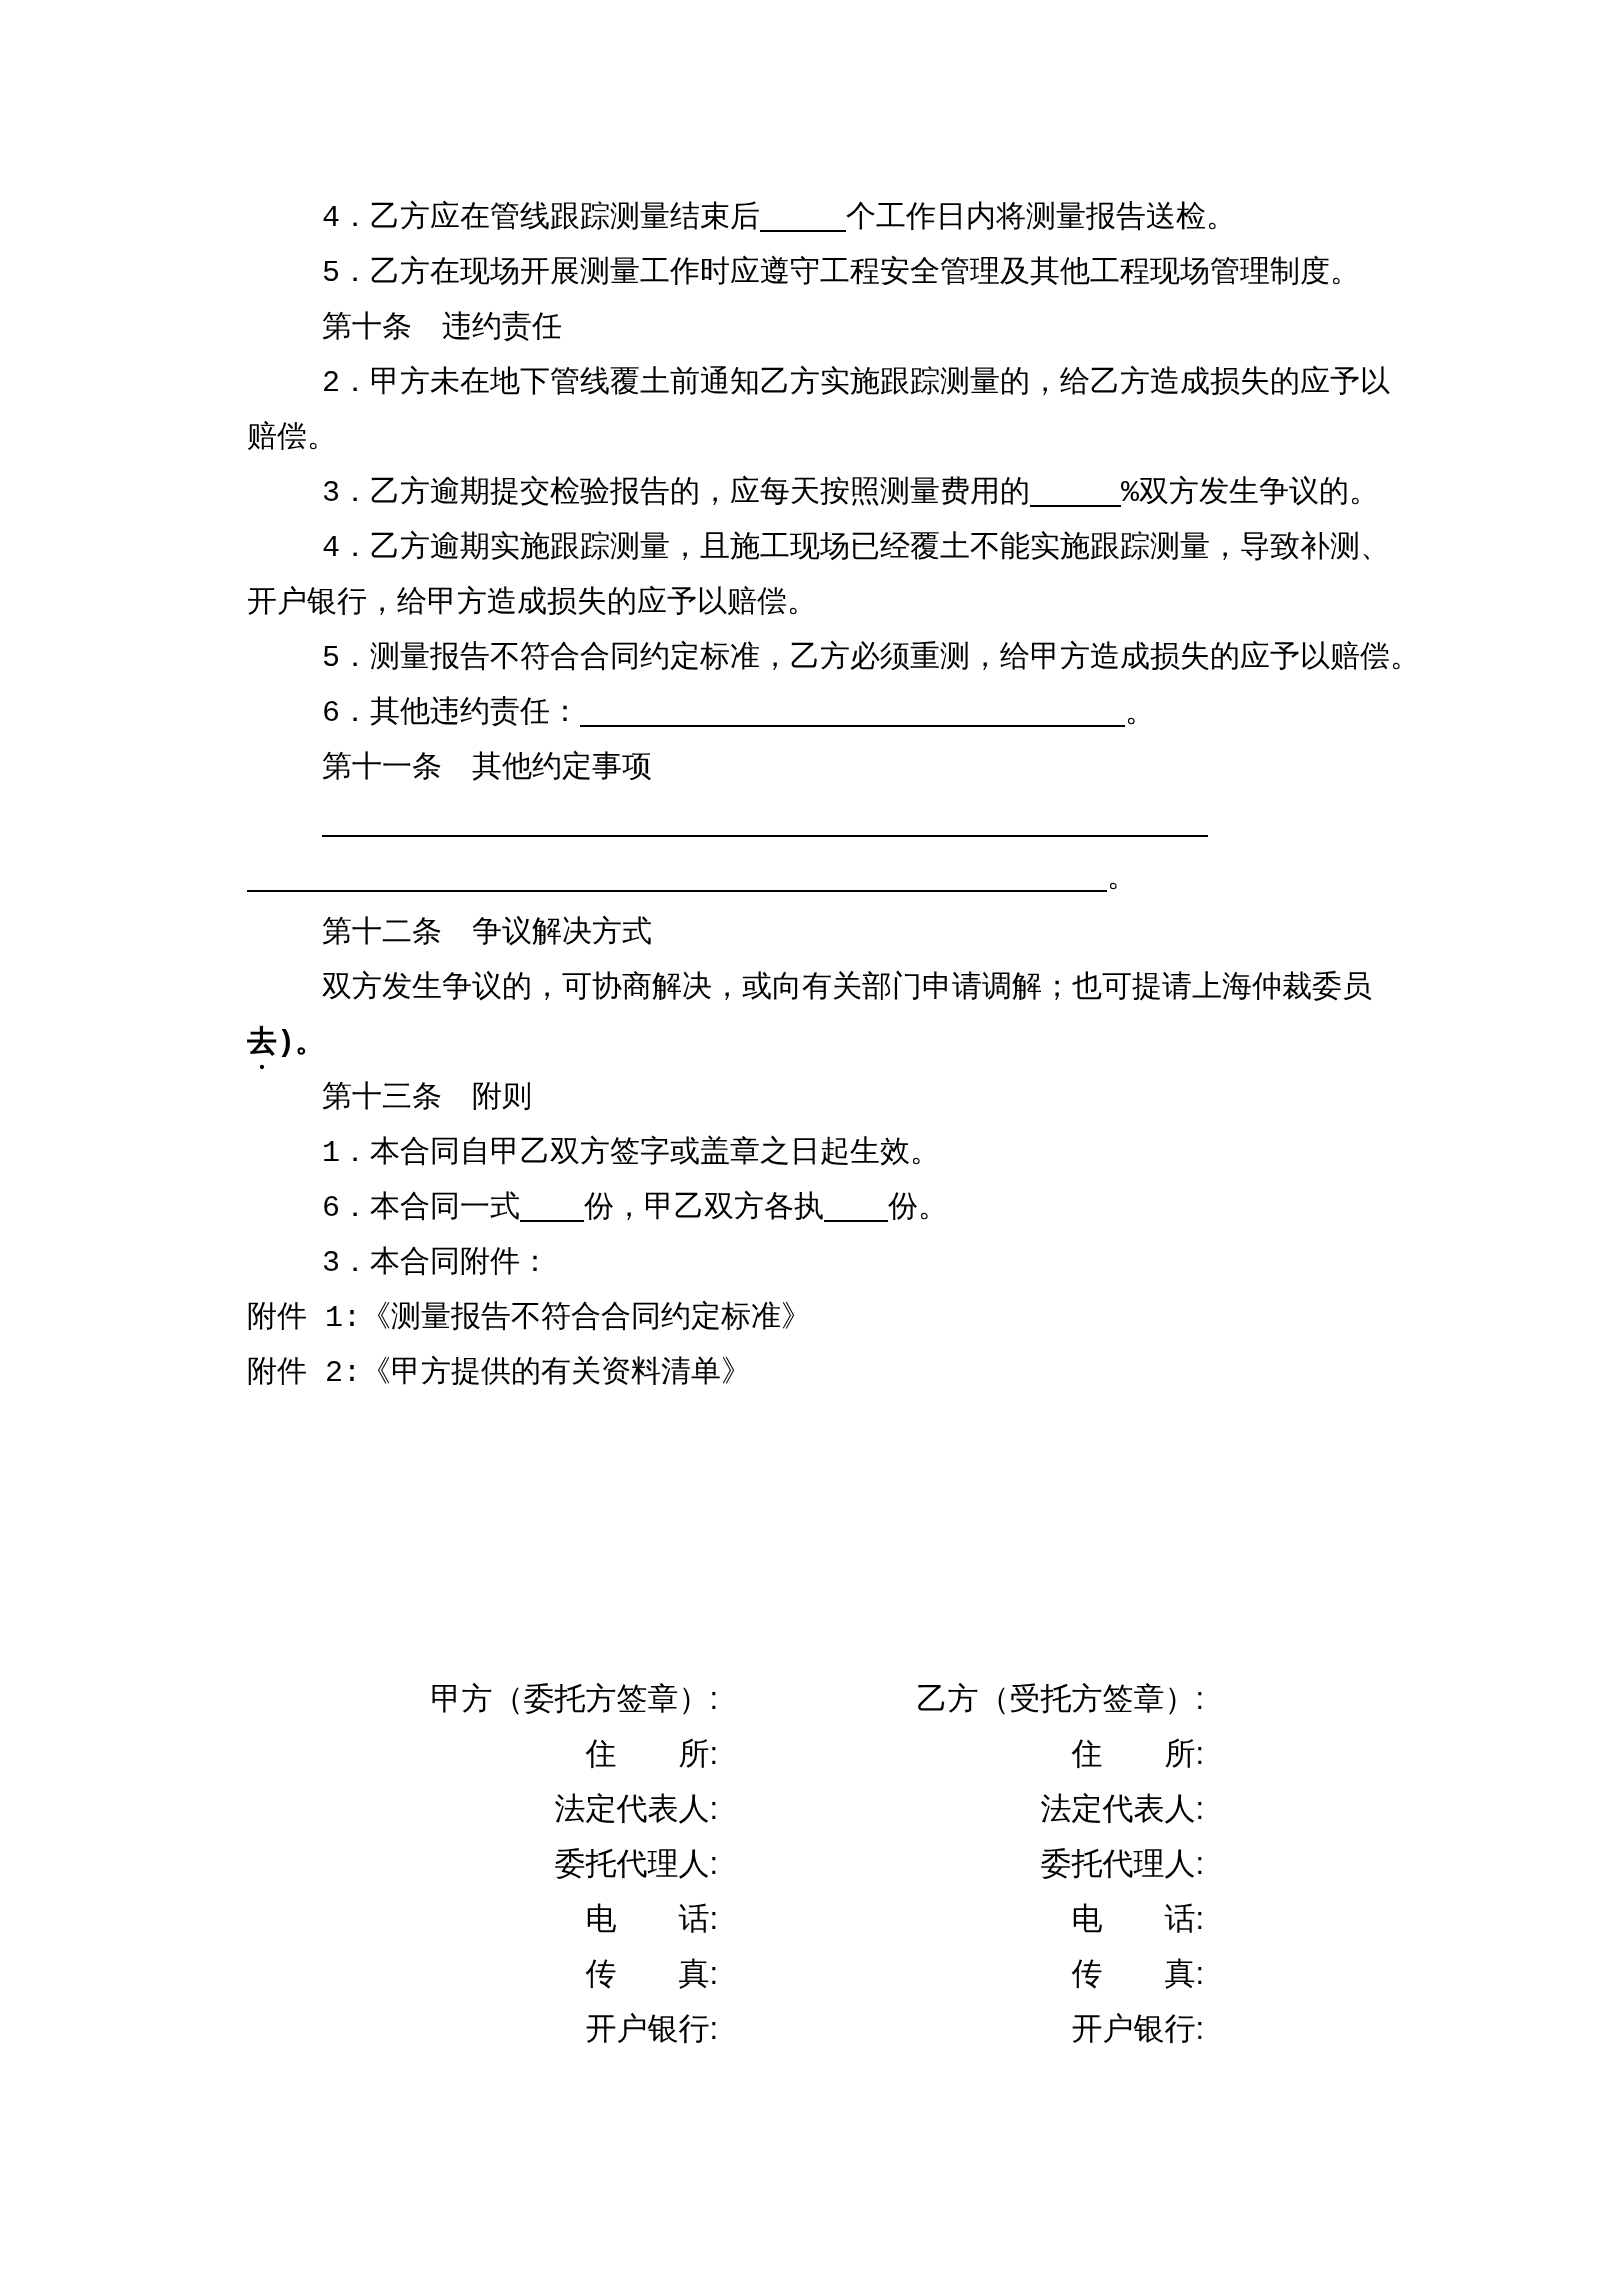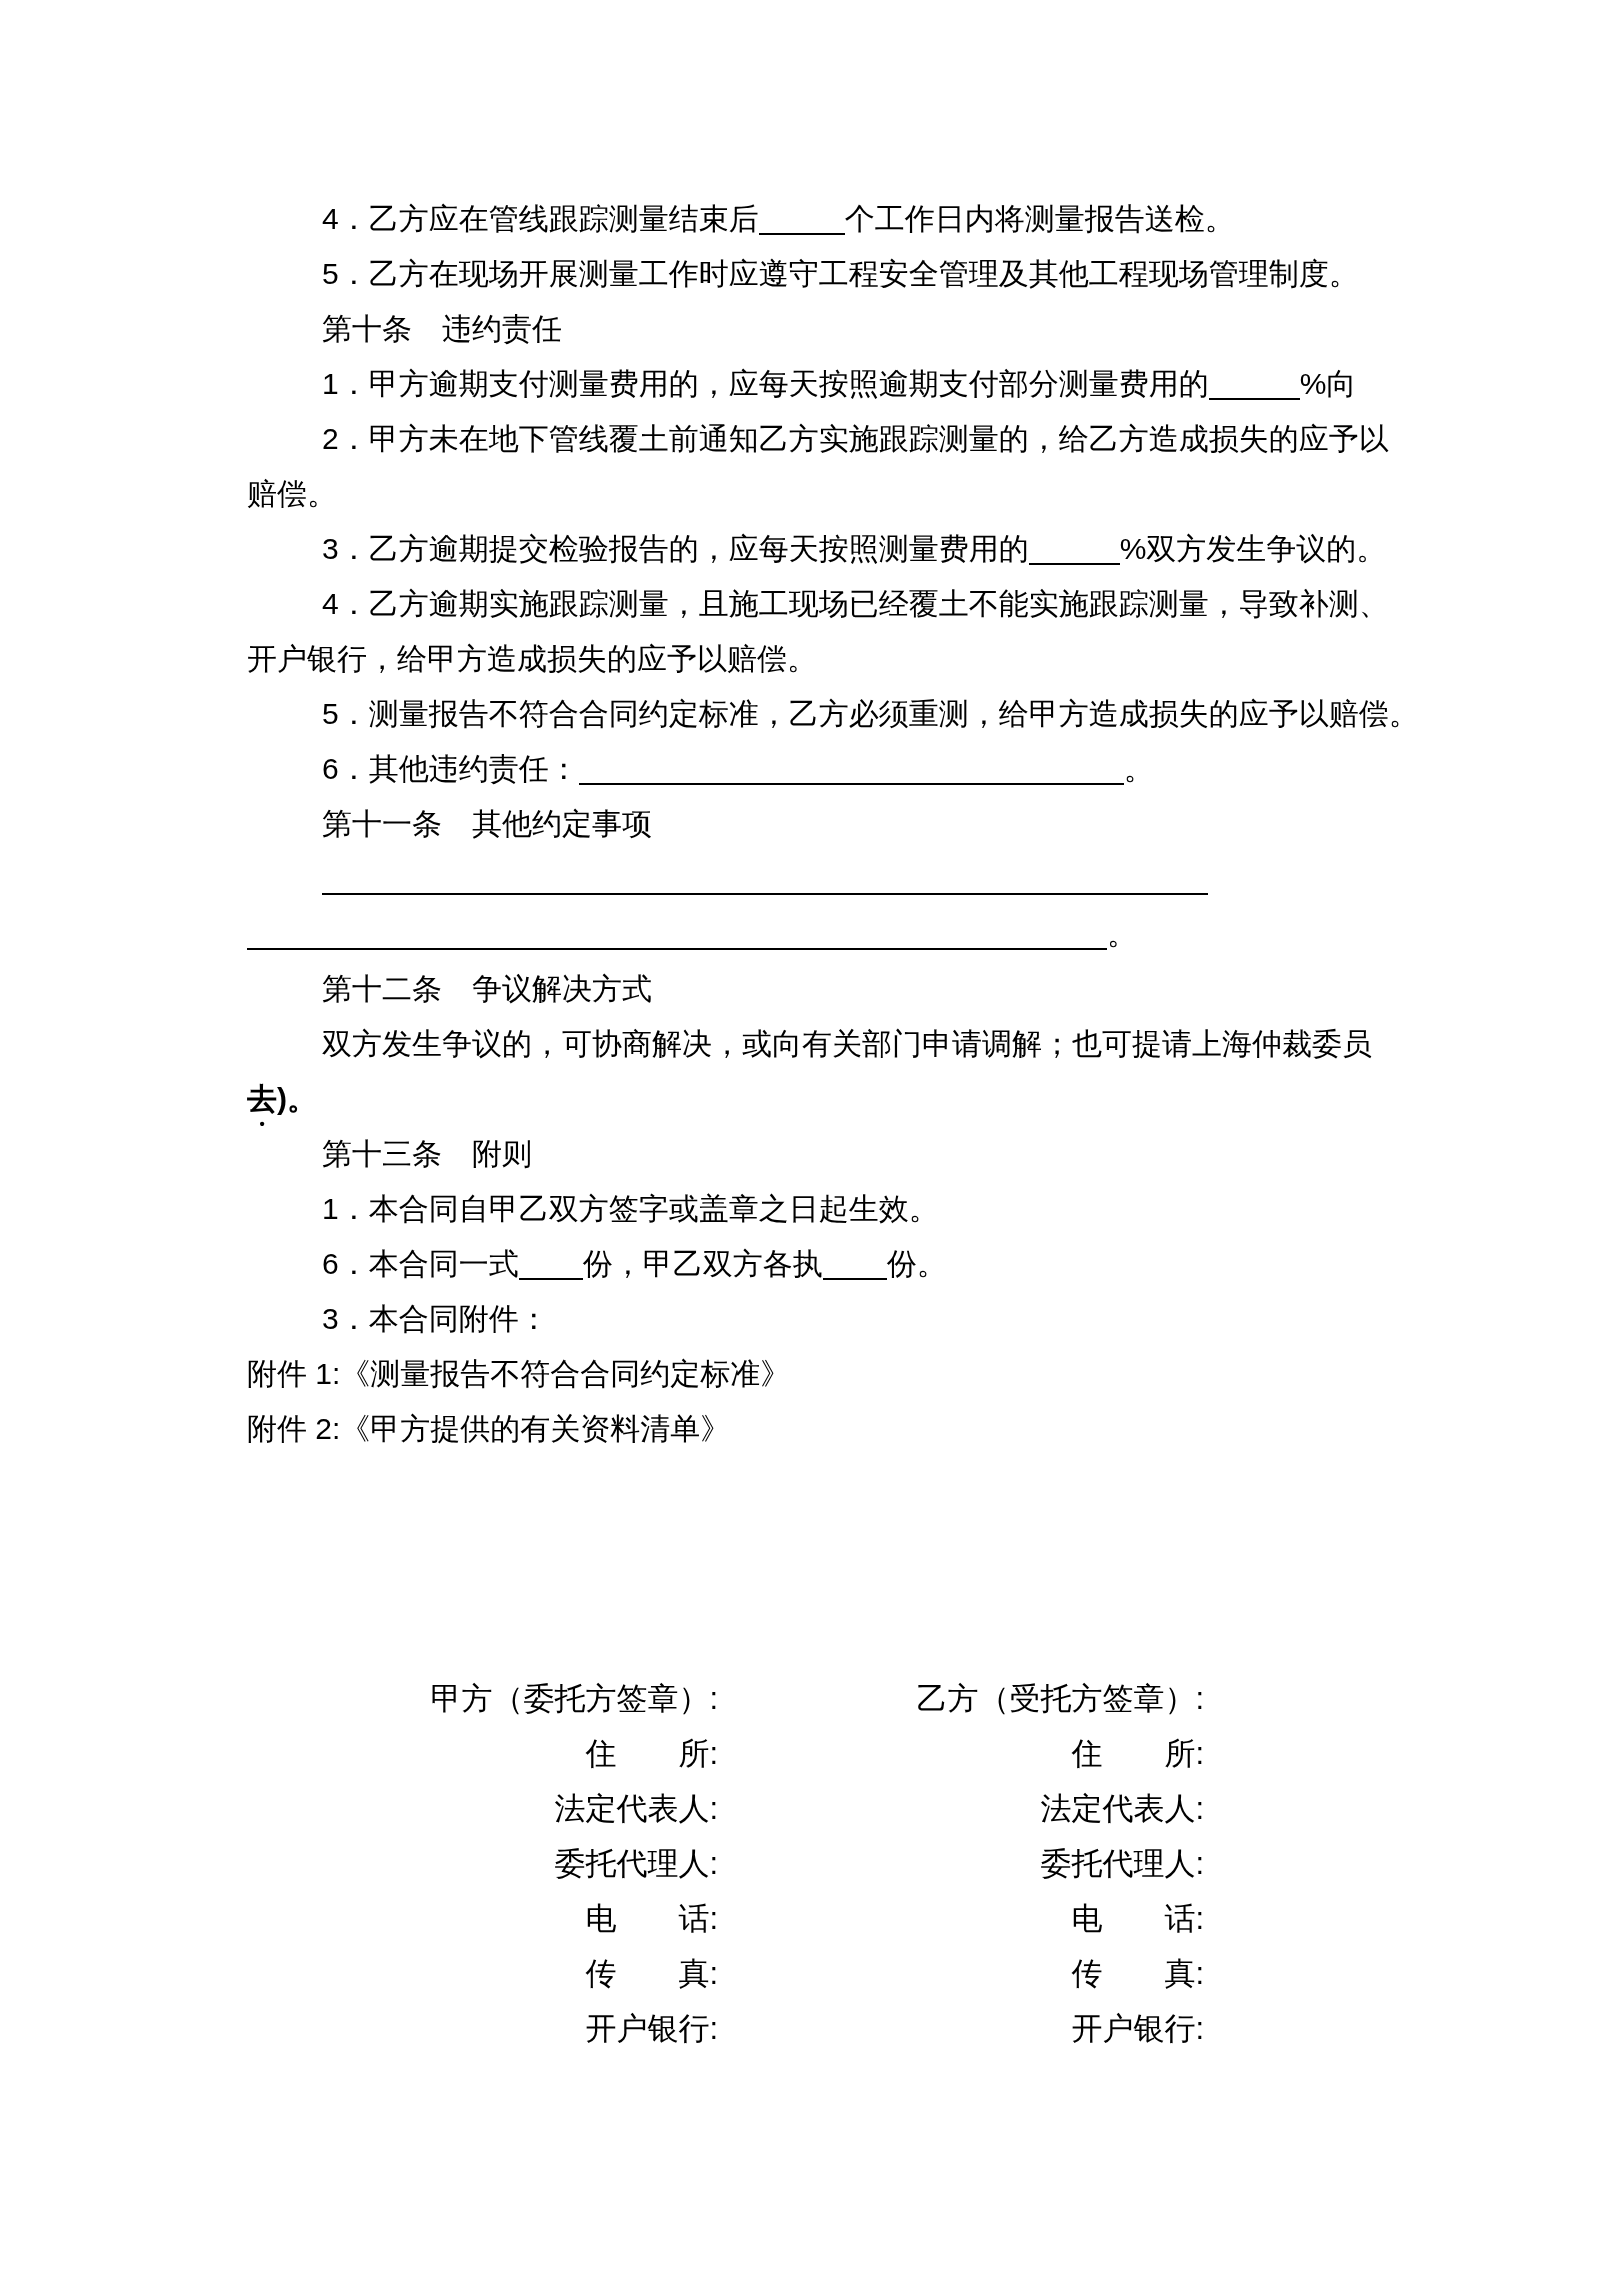--- a/index.html
+++ b/index.html
@@ -11,20 +11,21 @@
     color: #000000;
     font-family: "Liberation Sans", sans-serif;
     overflow: hidden;
   }
   
   .body-lines {
     position: absolute;
     left: 247px;
     top: 191px;
     width: 1346px;
+    font-family: Liberation Mono, monospace;
   }
   .ln {
     margin: 0;
     padding: 0;
     height: 55px;
     line-height: 55px;
     font-size: 30px;
     white-space: nowrap;
     letter-spacing: 0;
   }
@@ -76,21 +77,20 @@
   }
 </style>
 </head>
 <body>
 
 <div class="page">
   <div class="body-lines">
       <p class="ln ind"><span>4．乙方应在管线跟踪测量结束后</span><span class="bk" style="width: 86px;"></span><span>个工作日内将测量报告送检。</span></p>
       <p class="ln ind"><span>5．乙方在现场开展测量工作时应遵守工程安全管理及其他工程现场管理制度。</span></p>
       <p class="ln ind"><span>第十条　违约责任</span></p>
-      <p class="ln ind"><span>1．甲方逾期支付测量费用的，应每天按照逾期支付部分测量费用的</span><span class="bk" style="width: 91px;"></span><span>%向</span></p>
       <p class="ln ind"><span>2．甲方未在地下管线覆土前通知乙方实施跟踪测量的，给乙方造成损失的应予以</span></p>
       <p class="ln"><span>赔偿。</span></p>
       <p class="ln ind"><span>3．乙方逾期提交检验报告的，应每天按照测量费用的</span><span class="bk" style="width: 91px;"></span><span>%双方发生争议的。</span></p>
       <p class="ln ind"><span>4．乙方逾期实施跟踪测量，且施工现场已经覆土不能实施跟踪测量，导致补测、</span></p>
       <p class="ln"><span>开户银行，给甲方造成损失的应予以赔偿。</span></p>
       <p class="ln ind"><span>5．测量报告不符合合同约定标准，乙方必须重测，给甲方造成损失的应予以赔偿。</span></p>
       <p class="ln ind"><span>6．其他违约责任：</span><span class="bk" style="width: 545px;"></span><span>。</span></p>
       <p class="ln ind"><span>第十一条　其他约定事项</span></p>
       <p class="ln ind"><span class="bk" style="width: 886px;"></span></p>
       <p class="ln"><span class="bk" style="width: 860px;"></span><span>。</span></p>

